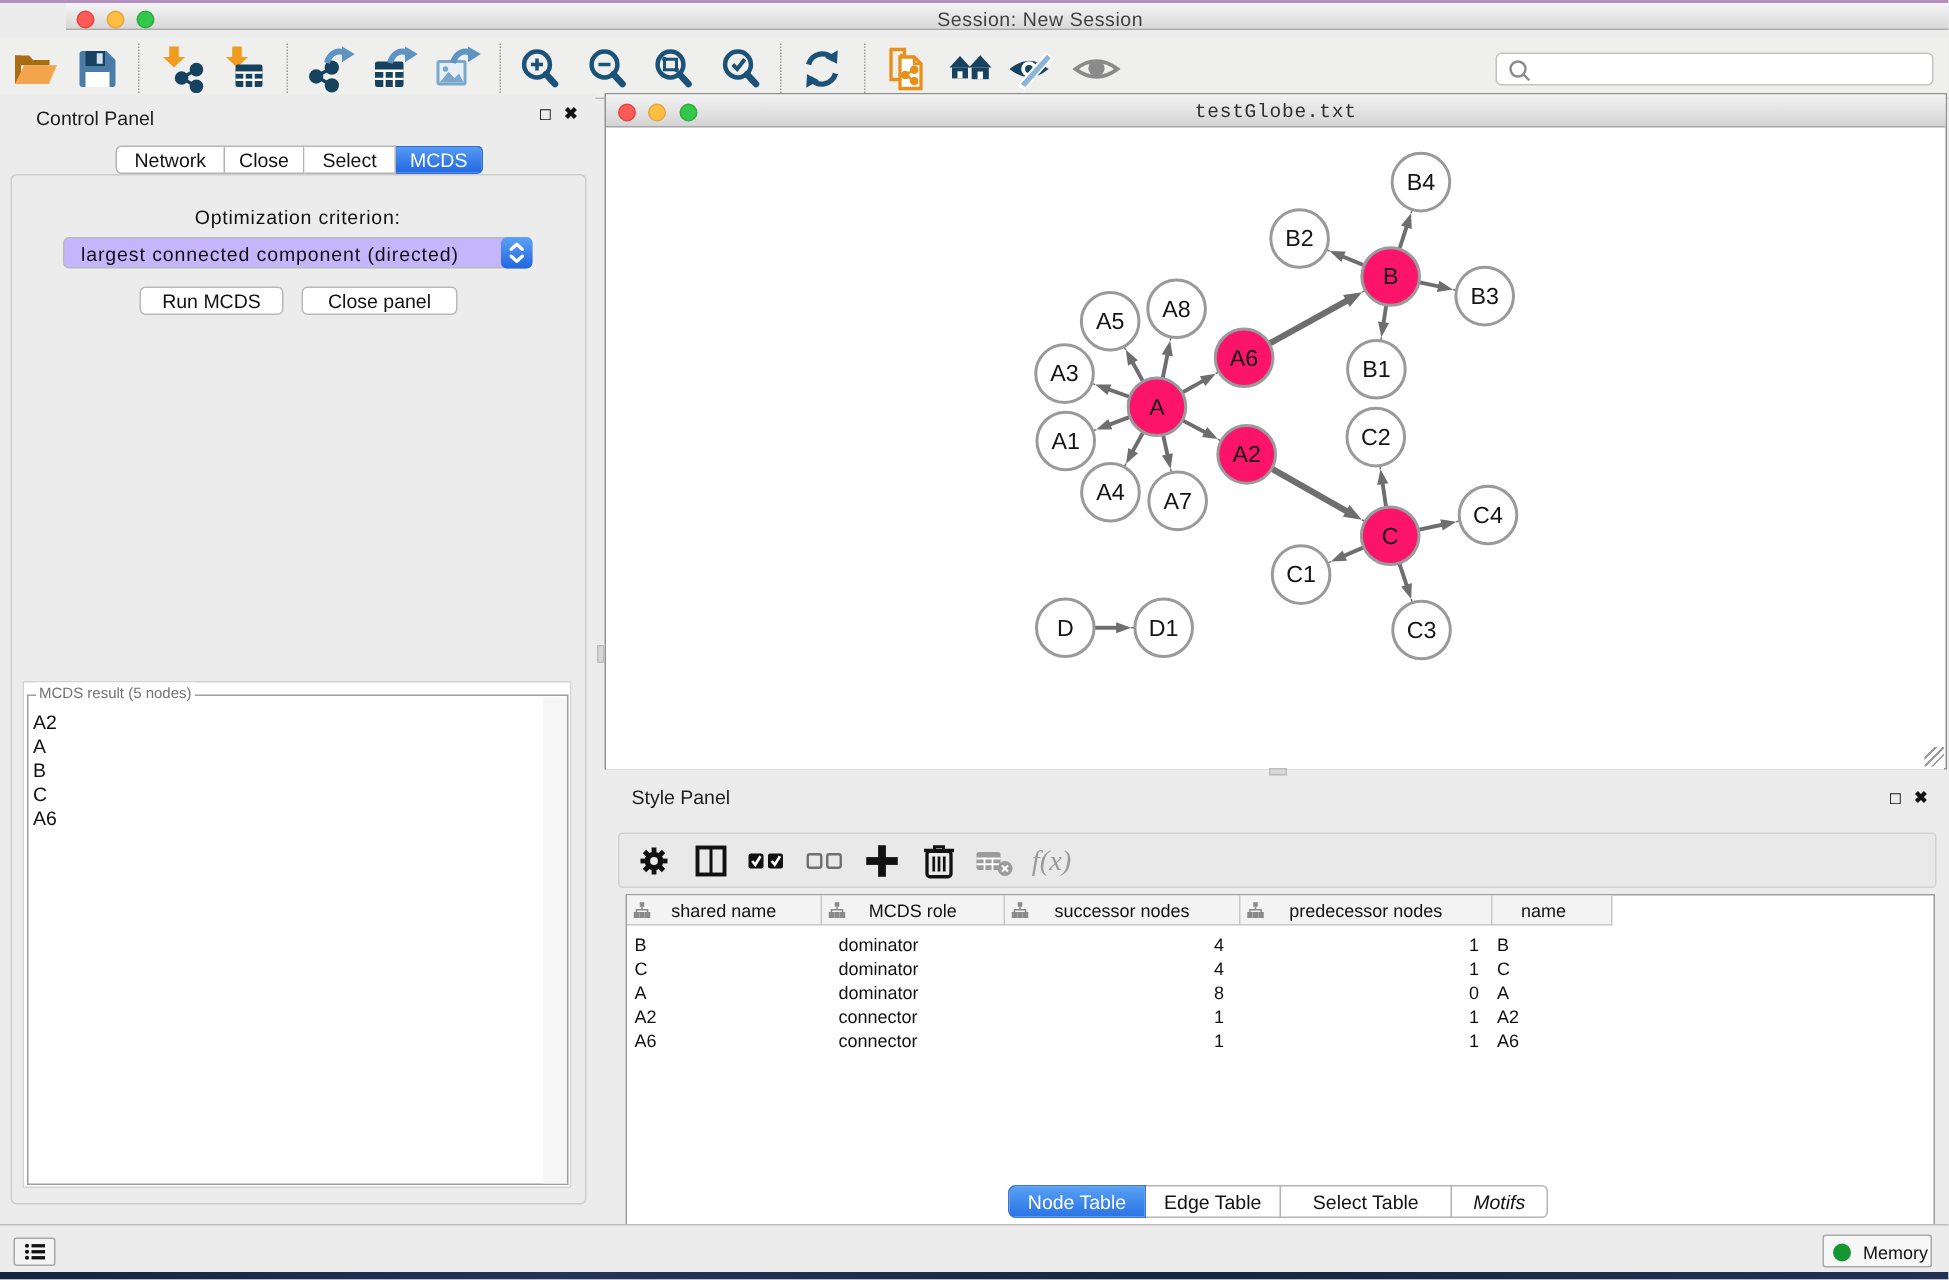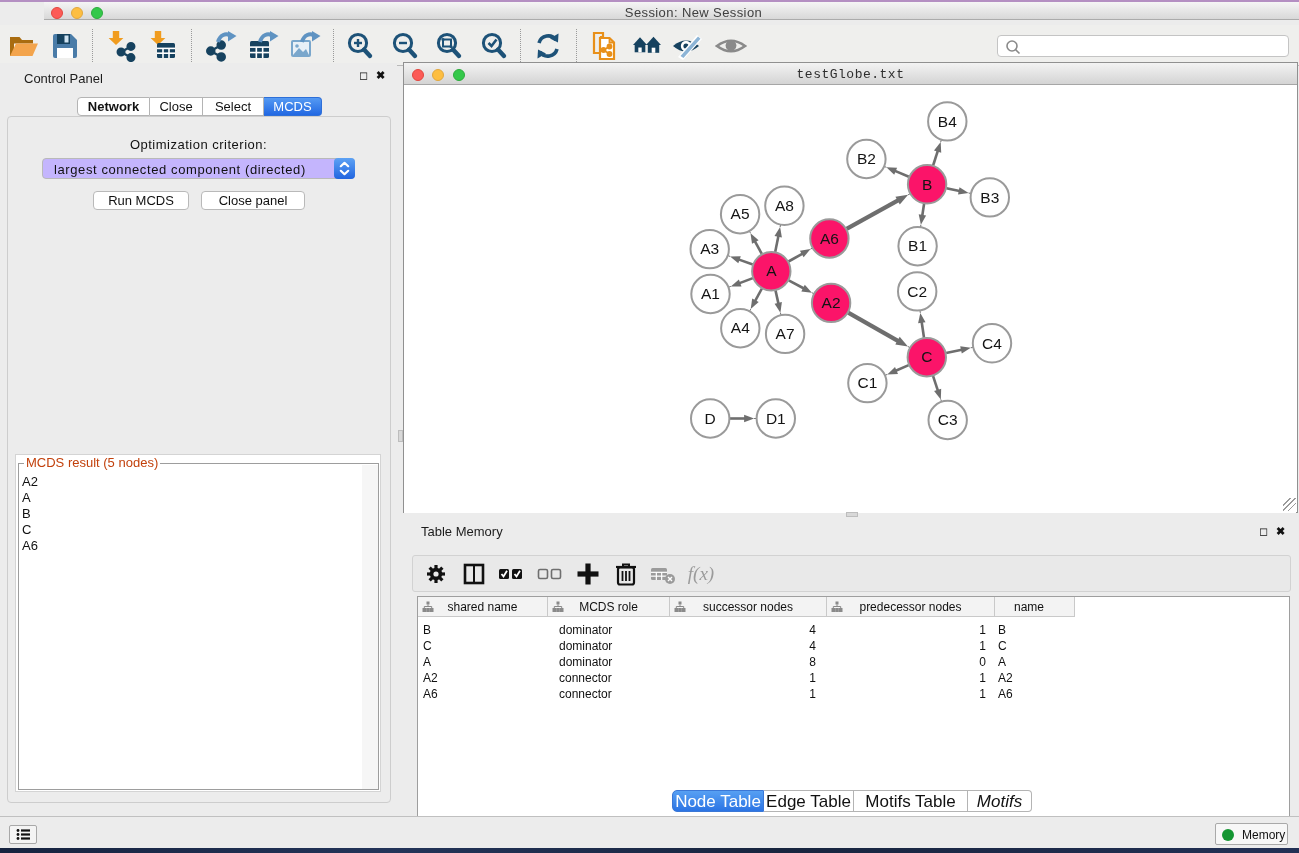--- a/index.html
+++ b/index.html
@@ -54,21 +54,21 @@
 #dropdown .dtext { position:absolute; left:11px; top:3px; font-size:13px; letter-spacing:0.6px; color:#111; }
 #dropdown .stepper { position:absolute; right:-1px; top:-1px; width:21px; height:21px;
   background:linear-gradient(#5da2f4,#2165e0); border-radius:4px; }
 .btn { position:absolute; height:19px; background:#fff; border:1px solid #b9b9b9;
   border-radius:4px; font-size:13px; color:#111; text-align:center; line-height:18px; }
 #resultpane { position:absolute; left:15px; top:391px; width:366px; height:338px;
   background:#fff; border:1px solid #d4d4d4; }
 #groupbox { position:absolute; left:2px; top:8px; width:361px; height:327px;
   border:1px solid #9d9d9d; }
 #grouplabel { position:absolute; left:8px; top:0px; background:#fff;
-  padding:0 2px; font-size:13px; color:#c2410c; line-height:15px; }
+  padding:0 2px; font-size:10px; color:#737373; line-height:15px; }
 #listrows { position:absolute; left:6px; top:19px; font-size:13px; color:#111; }
 #listrows .row { height:16px; line-height:16px; }
 #sbar { position:absolute; left:346px; top:10px; width:16px; height:324px;
   background:#f6f6f6; }
 
 #netwin { left:403px; top:62px; width:895px; height:451px; background:#fff;
   border:1.5px solid #909090; }
 #netwin .ntb { position:absolute; left:0; top:0; width:100%; height:22px;
   background:linear-gradient(#f3f3f3,#d4d4d4); border-bottom:1px solid #a6a6a6; }
 #netwin .ntitle { position:absolute; left:0; width:100%; top:4px; text-align:center;
@@ -88,21 +88,21 @@
 #ttable { position:absolute; left:14px; top:80px; width:873px; height:232px;
   background:#fff; border:1px solid #9e9e9e; }
 #thead { position:absolute; left:0; top:0; width:657px; height:20px;
   background:#f3f3f3; border-bottom:1px solid #c9c9c9; }
 .th { position:absolute; top:0; height:20px; border-right:1px solid #c9c9c9;
   font-size:12px; color:#111; text-align:center; line-height:20px; }
 .trow { position:absolute; font-size:12px; color:#111; height:16px; line-height:16px; }
 
 #btabs { position:absolute; left:269px; top:274px; height:22px; }
 .btab { position:absolute; top:0; height:22px; background:#fff; border:1px solid #b4b4b4;
-  font-size:17px; color:#111; text-align:center; line-height:21px; }
+  font-size:13px; color:#111; text-align:center; line-height:21px; }
 .btab.sel { background:linear-gradient(#57a0f3,#2b74e4); color:#fff; border-color:#3a77d6; }
 </style>
 </head>
 <body>
 <div id="desktop-top" class="abs"></div>
 <div id="titlebar" class="abs">
   <div class="tl r" style="left:7px"></div>
   <div class="tl y" style="left:27px"></div>
   <div class="tl g" style="left:47px"></div>
   <div class="title">Session: New Session</div>
@@ -241,21 +241,21 @@
         <circle cx="8" cy="8" r="5" stroke="#8a8a8a" stroke-width="1.6" fill="none"></circle>
         <line x1="11.5" y1="11.5" x2="15.5" y2="15.5" stroke="#8a8a8a" stroke-width="1.6"></line>
       </svg>
     </div>
   </div>
 <div id="cpanel" class="abs">
   <div class="hdr">Control Panel</div>
   <div class="wicons" style="left:359px; top:6px;">◻</div>
   <div class="wicons" style="left:376px; top:6px; font-weight:bold;">✖</div>
   <div id="cp-tabs">
-    <div class="tab" style="left:0; width:73px; border-radius:4px 0 0 4px;font-weight:bold;">Network</div>
+    <div class="tab" style="left:0; width:73px; border-radius:4px 0 0 4px;">Network</div>
     <div class="tab" style="left:73px; width:53px; border-left:none;">Close</div>
     <div class="tab" style="left:126px; width:61px; border-left:none;">Select</div>
     <div class="tab sel" style="left:187px; width:58px; border-left:none; border-radius:0 4px 4px 0;">MCDS</div>
   </div>
   <div id="cp-box"></div>
   <div id="optlabel">Optimization criterion:</div>
   <div id="dropdown">
     <div class="dtext">largest connected component (directed)</div>
     <div class="stepper">
       <svg width="21" height="21">
@@ -385,21 +385,21 @@
 <text x="522.8" y="276.4" text-anchor="middle" font-family="Liberation Sans, sans-serif" font-size="15.5" fill="#141414">C</text>
 <text x="463.4" y="302.3" text-anchor="middle" font-family="Liberation Sans, sans-serif" font-size="15.5" fill="#141414">C1</text>
 <text x="543.7" y="339.2" text-anchor="middle" font-family="Liberation Sans, sans-serif" font-size="15.5" fill="#141414">C3</text>
 <text x="306.2" y="337.7" text-anchor="middle" font-family="Liberation Sans, sans-serif" font-size="15.5" fill="#141414">D</text>
 <text x="371.8" y="337.7" text-anchor="middle" font-family="Liberation Sans, sans-serif" font-size="15.5" fill="#141414">D1</text>
 </svg>
   </div>
   <div id="grip"></div>
 </div>
 <div id="tpanel" class="abs">
-  <div class="hdr">Table Memory</div>
+  <div class="hdr">Style Panel</div>
   <div class="wicons" style="left:856px; top:9px;">◻</div>
   <div class="wicons" style="left:873px; top:9px; font-weight:bold;">✖</div>
   <div id="ttoolbar">
     <svg style="position:absolute;left:8px;top:3px" width="30" height="30" viewBox="0 0 30 30">
         <g fill="#111">
           <circle cx="15" cy="15" r="6.2"></circle>
           <rect x="13.4" y="6" width="3.2" height="18" transform="rotate(0 15 15)"></rect>
           <rect x="13.4" y="6" width="3.2" height="18" transform="rotate(45 15 15)"></rect>
           <rect x="13.4" y="6" width="3.2" height="18" transform="rotate(90 15 15)"></rect>
           <rect x="13.4" y="6" width="3.2" height="18" transform="rotate(135 15 15)"></rect>
@@ -503,21 +503,21 @@
       <div class="trow" style="left:580px;top:73px;">A2</div>
       <div class="trow" style="left:5px;top:89px;">A6</div>
       <div class="trow" style="left:141px;top:89px;">connector</div>
       <div class="trow" style="left:298px;top:89px;width:100px;text-align:right;">1</div>
       <div class="trow" style="left:468px;top:89px;width:100px;text-align:right;">1</div>
       <div class="trow" style="left:580px;top:89px;">A6</div>
     </div>
   <div id="btabs">
     <div class="btab sel" style="left:0; width:92px; border-radius:5px 0 0 5px;">Node Table</div>
     <div class="btab" style="left:92px; width:90px; border-left:none;">Edge Table</div>
-    <div class="btab" style="left:182px; width:114px; border-left:none;">Motifs Table</div>
+    <div class="btab" style="left:182px; width:114px; border-left:none;">Select Table</div>
     <div class="btab" style="left:296px; width:64px; border-left:none; border-radius:0 4px 4px 0;font-style:italic;">Motifs</div>
   </div>
 </div>
 <div id="statusbar" class="abs">
   <div id="listbtn">
     <svg width="26" height="17" style="position:absolute;left:0;top:0">
       <circle cx="8" cy="4.5" r="1.4" fill="#111"></circle>
         <rect x="11" y="3.4" width="9" height="2.2" fill="#111"></rect>
       <circle cx="8" cy="8.5" r="1.4" fill="#111"></circle>
         <rect x="11" y="7.4" width="9" height="2.2" fill="#111"></rect>

